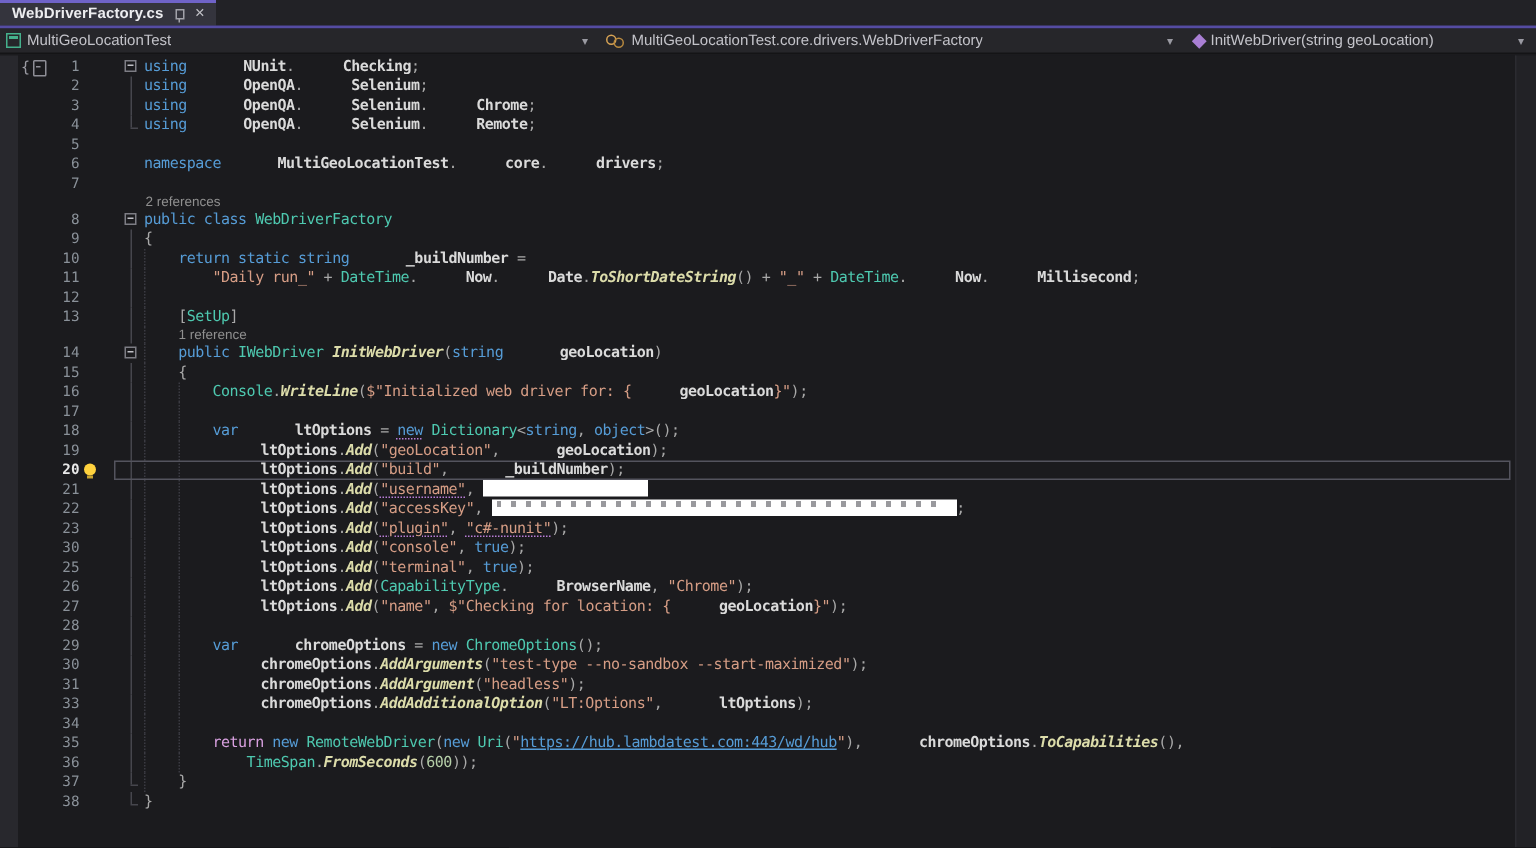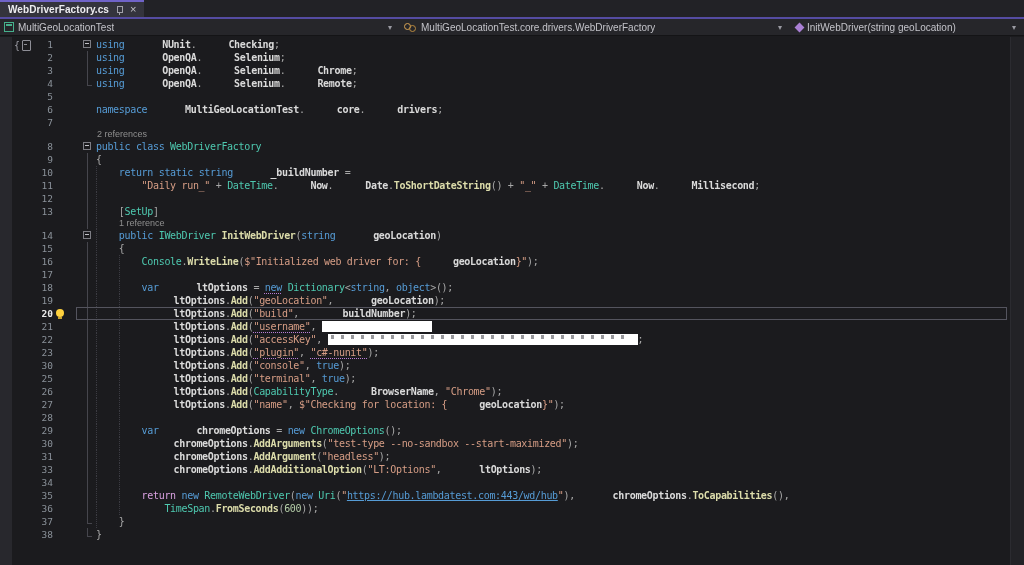--- a/index.html
+++ b/index.html
@@ -55,21 +55,21 @@
   .fold.end::after{content:'';position:absolute;left:34px;top:8px;width:5px;height:1px;background:#46464D;}
 
   .codeline{font:10px/13px "DejaVu Sans Mono",monospace;letter-spacing:-0.32px;white-space:pre;}
   .codeline span{white-space:pre;}
   .lens{font:9px/11px "Liberation Sans",sans-serif;color:#8F8F8F;letter-spacing:0;}
 
   
   .k{color:#569CD6;}                       
   .c{color:#D8A0DF;margin-top:12px;}                       
   .t{color:#4EC9B0;}                       
-  .m{color:#DCDCAA;font-weight:bold;}      
+  .m{color:#DCDCAA;font-weight:bold;font-style:italic;}      
   .s{color:#D69D85;}                       
   .n{color:#B5CEA8;}                       
   .v{color:#DADADA;font-weight:bold;margin-left:32px;}      
   .p{color:#C8C8C8;}
   .o{color:#A8A8A8;}
   .u{color:#569CD6;text-decoration:underline;text-underline-offset:1px;}
   .sq{text-decoration-line:underline;text-decoration-style:dotted;text-decoration-color:#B87CD6;text-decoration-thickness:1px;text-underline-offset:2px;}
 
   .redact{display:inline-block;height:11px;background:#FFFFFF;vertical-align:-2px;}
   .redact.r2{background-color:#FFFFFF;background-image:repeating-linear-gradient(90deg,rgba(52,52,60,.5) 0 3px,transparent 3px 10px);

